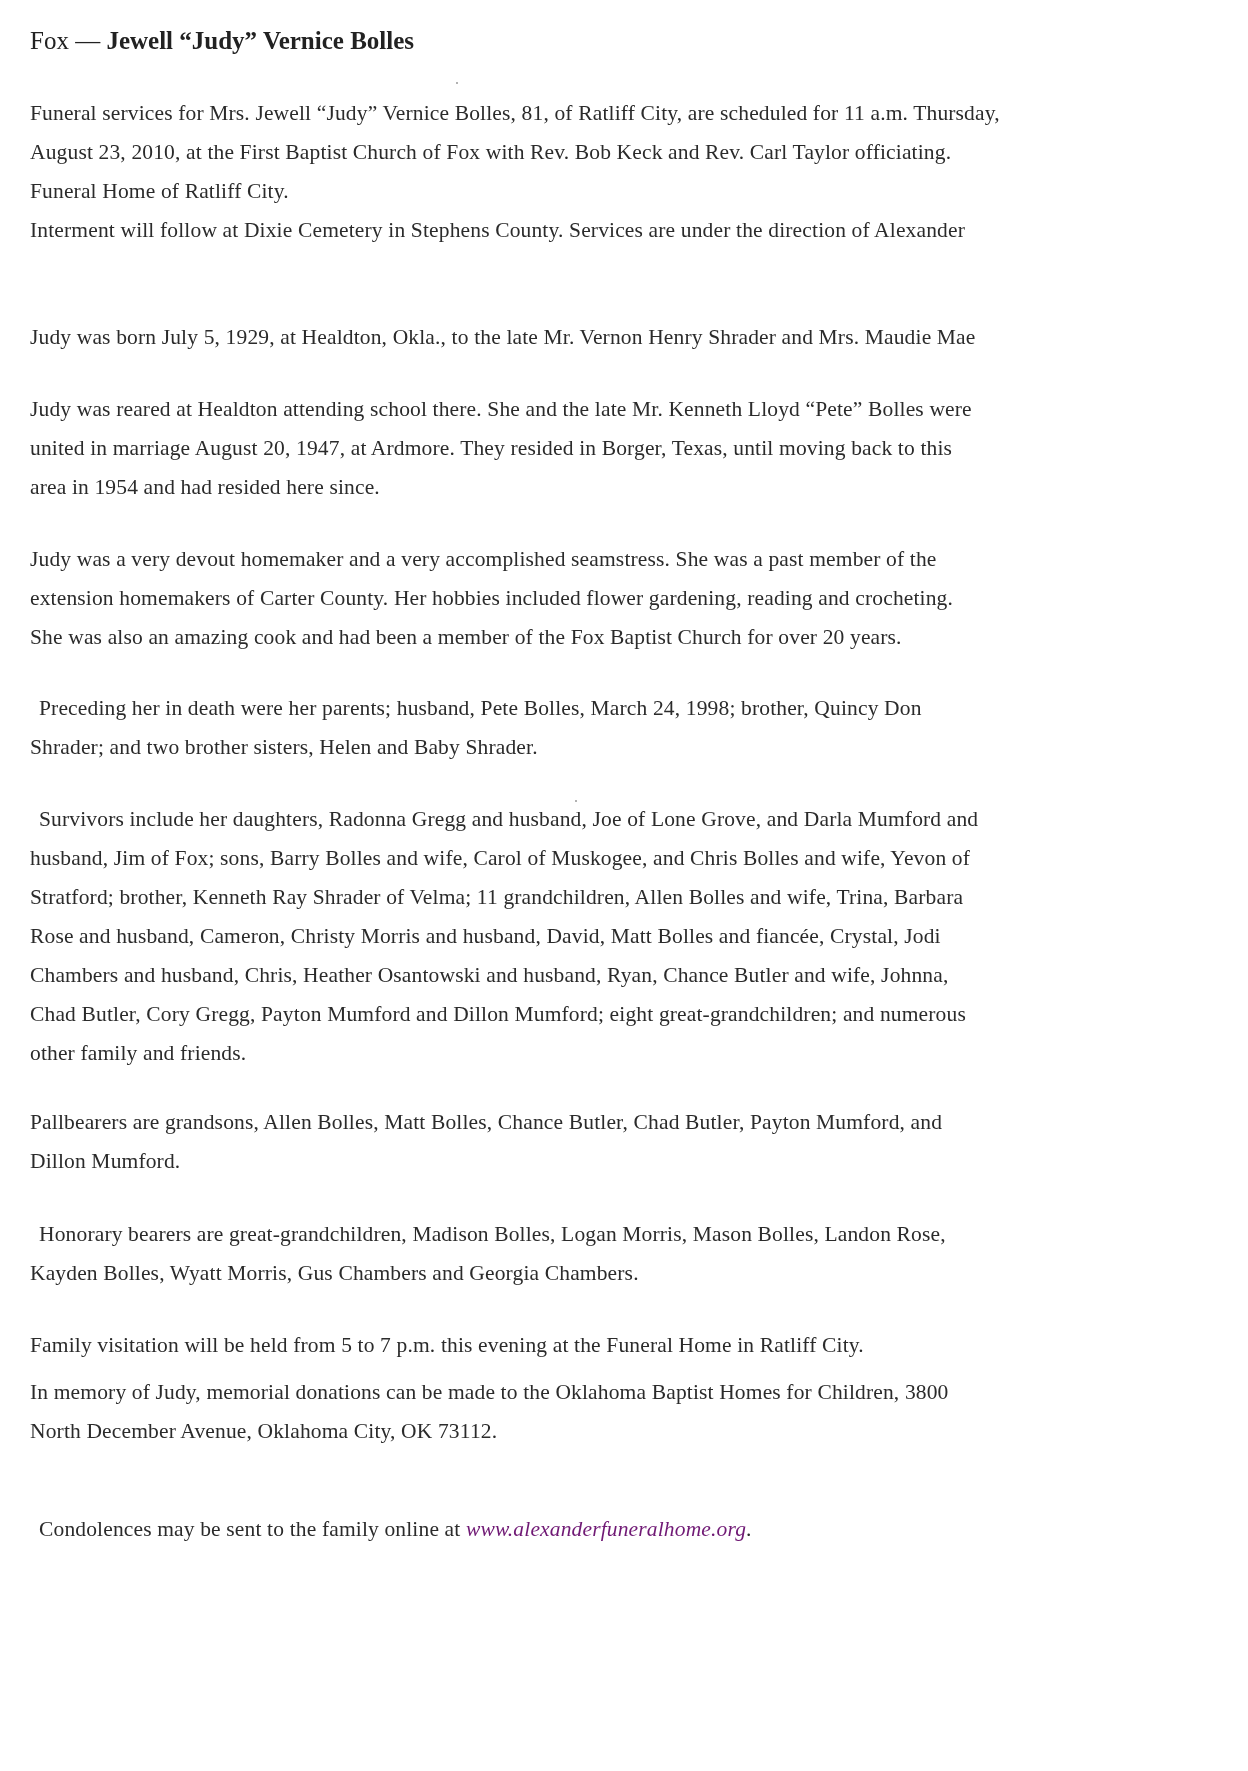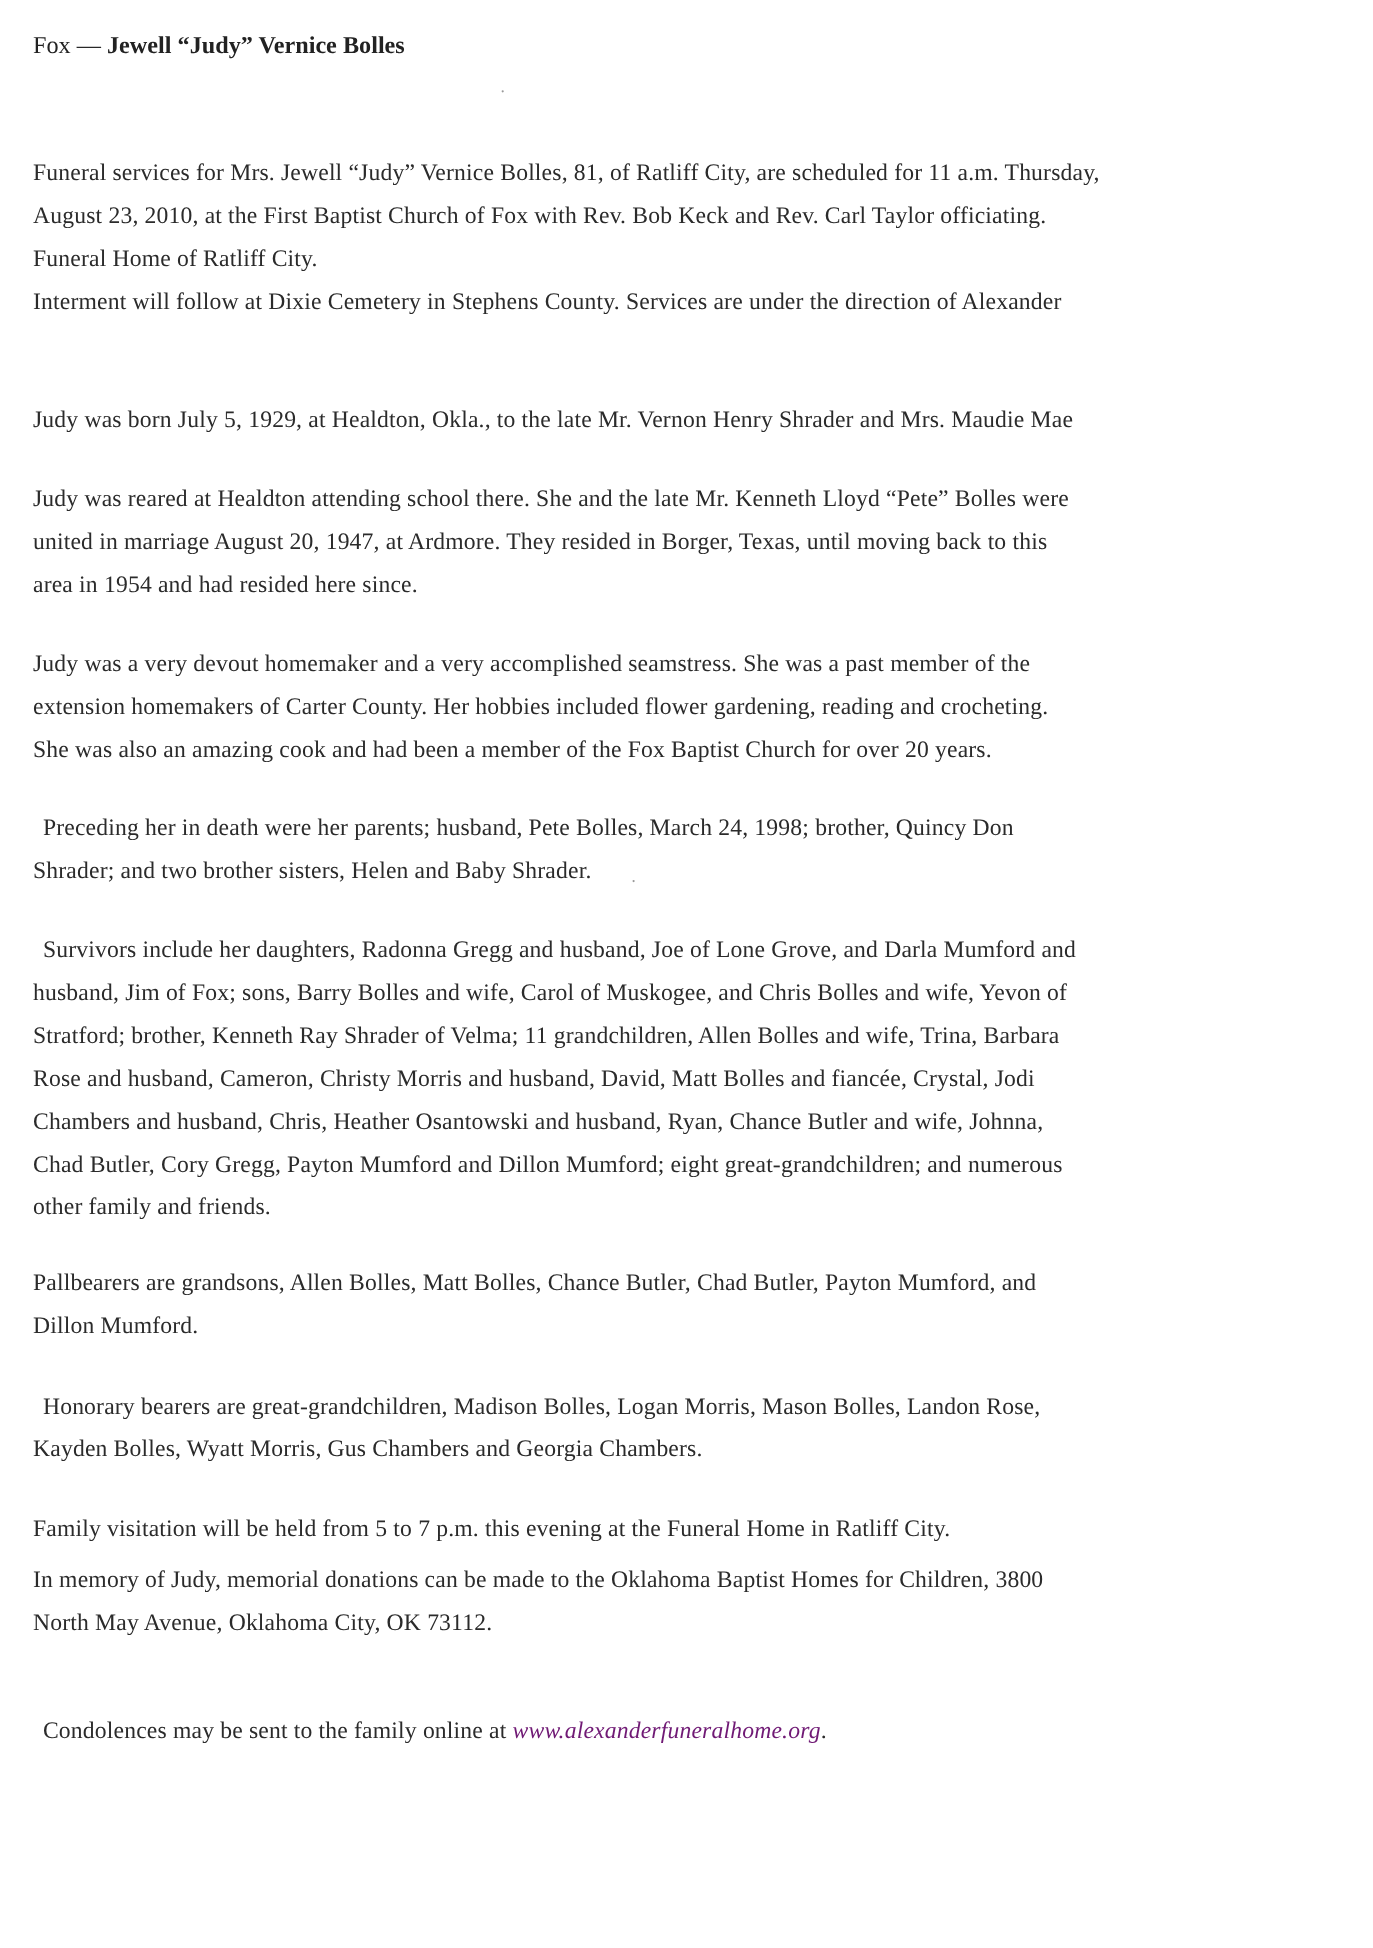--- a/index.html
+++ b/index.html
@@ -20,37 +20,36 @@
       left: 0;
       top: 0;
       width: 1248px;
       height: 1771px;
     }
     .title {
       position: absolute;
       left: 30px;
       top: 26px;
       font-family: "Liberation Serif", "DejaVu Serif", serif;
-      font-size: 22px;
+      font-size: 25px;
       line-height: 30px;
       white-space: nowrap;
       color: #222;
     }
     .title .bold {
       font-weight: bold;
     }
     .para {
       position: absolute;
       left: 30px;
       font-family: "Liberation Serif", "DejaVu Serif", serif;
       font-size: 21.5px;
       line-height: 39px;
       color: #2b2b2b;
       letter-spacing: 0.15px;
-      margin-top: 44px;
     }
     .para .line {
       display: block;
       white-space: nowrap;
     }
     .indent1 { left: 39px; }
     .link {
       font-style: italic;
       color: #701a75;
       text-decoration: none;
@@ -119,21 +118,21 @@
     <span class="line" style="margin-left:9px">Honorary bearers are great-grandchildren, Madison Bolles, Logan Morris, Mason Bolles, Landon Rose,</span>
     <span class="line">Kayden Bolles, Wyatt Morris, Gus Chambers and Georgia Chambers.</span>
   </div>
 
   <div class="para" style="top:1326px">
     <span class="line">Family visitation will be held from 5 to 7 p.m. this evening at the Funeral Home in Ratliff City.</span>
   </div>
 
   <div class="para" style="top:1373px">
     <span class="line">In memory of Judy, memorial donations can be made to the Oklahoma Baptist Homes for Children, 3800</span>
-    <span class="line">North May Avenue, Oklahoma City, OK 73112.</span>
+    <span class="line">North December Avenue, Oklahoma City, OK 73112.</span>
   </div>
 
   <div class="para indent1" style="top:1510px">
     <span class="line"><span>Condolences may be sent to the family online at </span><span class="link">www.alexanderfuneralhome.org</span><span>.</span></span>
   </div>
 
   <div class="speck" style="left:456px;top:82px"></div>
   <div class="speck" style="left:575px;top:800px"></div>
 </div>
 

